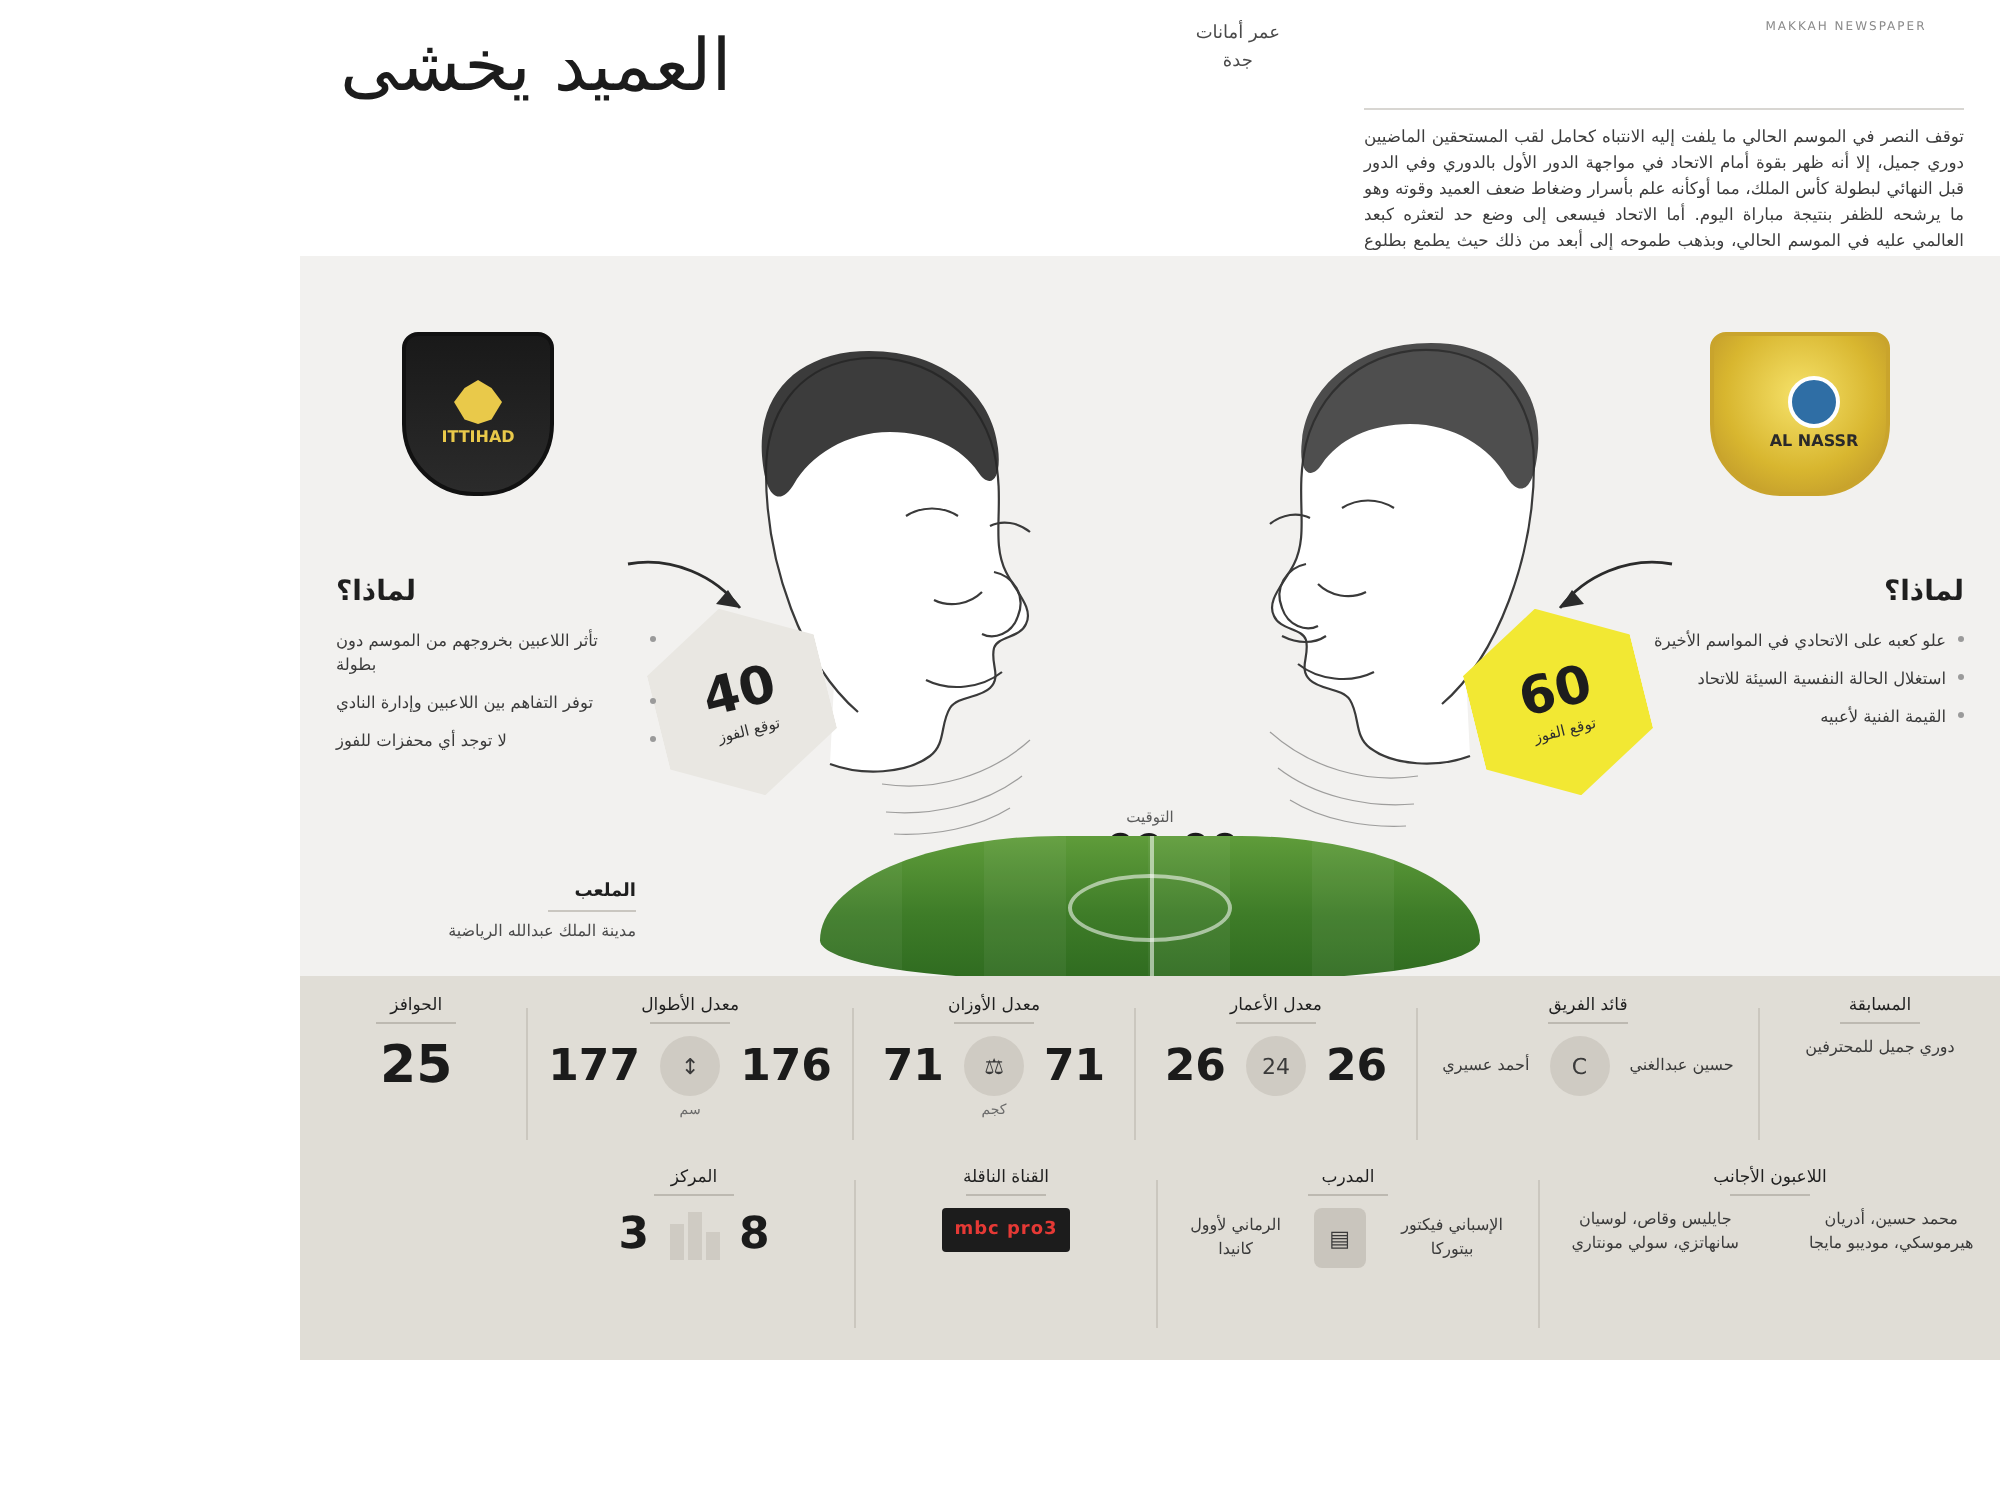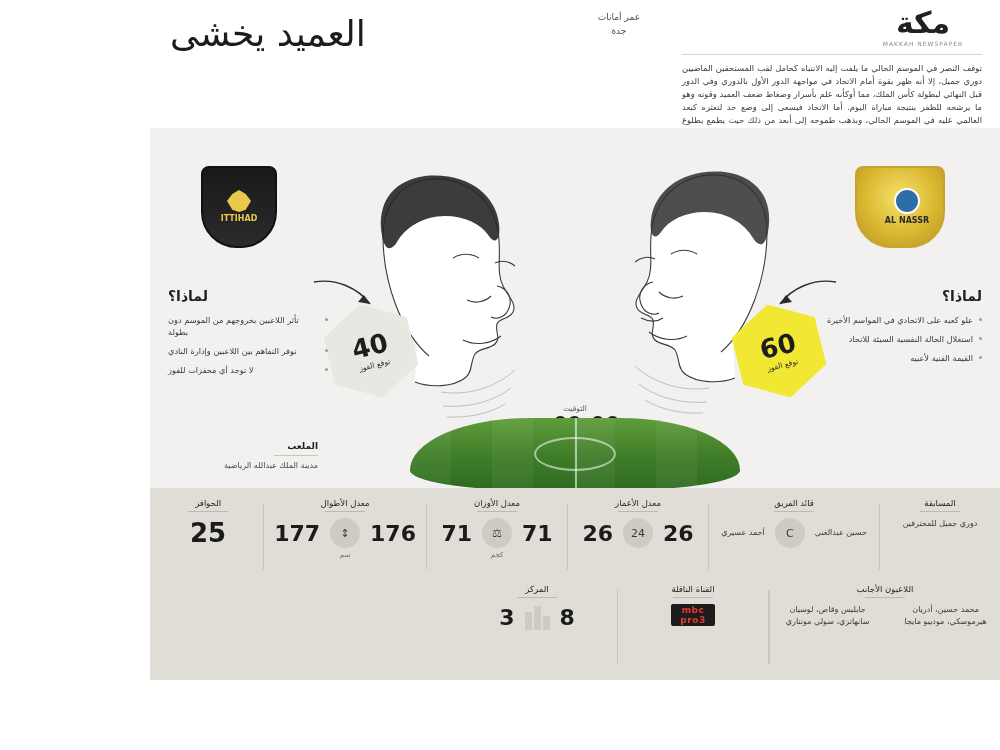--- a/index.html
+++ b/index.html
@@ -84,35 +84,34 @@
   .cell{position:relative;flex:0 0 auto;height:100%;padding:0 10px;box-sizing:border-box;text-align:center;direction:rtl;}
   .cell .t{font-size:8.5px;font-weight:normal;color:#1f1f1f;margin-bottom:3px;}
   .cell .rule{width:40px;height:1px;background:#bdb9b1;margin:0 auto 6px;}
   .pair{display:flex;align-items:center;justify-content:center;gap:10px;}
   .num{font-size:22px;font-weight:bold;color:#1b1b1b;}
   .num.single{font-size:26px;}
   .icn{width:30px;height:30px;border-radius:50%;background:#cfcbc3;display:flex;align-items:center;justify-content:center;font-size:11px;color:#3a3a3a;}
   .icn.box{border-radius:4px;background:#c9c5bd;}
   .list{font-size:8px;line-height:12px;color:#3a3a3a;}
   .sep{flex:0 0 1px;width:1px;background:#cbc7bf;margin:6px 0;}
-  .mbc{width:44px;height:22px;background:#1c1c1c;border-radius:2px;display:flex;align-items:center;justify-content:center;}
+  .mbc{width:64px;height:22px;background:#1c1c1c;border-radius:2px;display:flex;align-items:center;justify-content:center;}
   .mbc span{color:#e53935;font-size:9px;font-weight:bold;letter-spacing:.5px;}
   .subw{font-size:7px;color:#6a6a6a;margin-top:3px;}
   .bars{display:flex;align-items:flex-end;gap:2px;height:26px;}
   .bars i{display:block;width:7px;background:#cfcbc3;}
 </style>
 </head>
 <body>
 
 <div class="page">
   <div class="sheet">
 
     <div class="header">
       <div class="logo">
-        <div class="logo-mark">مكة</div>
         <div class="logo-sub">MAKKAH  NEWSPAPER</div>
       </div>
       <div class="hr-line"></div>
       <div class="byline">
         <div>عمر أمانات</div>
         <div>جدة</div>
       </div>
       <div class="lede">توقف النصر في الموسم الحالي ما يلفت إليه الانتباه كحامل لقب المستحقين الماضيين دوري جميل، إلا أنه ظهر بقوة أمام الاتحاد في مواجهة الدور الأول بالدوري وفي الدور قبل النهائي لبطولة كأس الملك، مما أوكأنه علم بأسرار وضغاط ضعف العميد وقوته وهو ما يرشحه للظفر بنتيجة مباراة اليوم. أما الاتحاد فيسعى إلى وضع حد لتعثره كبعد العالمي عليه في الموسم الحالي، وبذهب طموحه إلى أبعد من ذلك حيث يطمع بطلوع المركز الثاني.</div>
       <div class="headline">
         <div>العميد يخشى</div>
@@ -303,20 +302,29 @@
       <div class="statrow row2">
         <div class="cell" style="flex:0 0 230px">
           <div class="t">اللاعبون الأجانب</div>
           <div class="rule"></div>
           <div class="pair" style="gap:26px">
             <div class="list">محمد حسين، أدريان هيرموسكي، موديبو مايجا</div>
             <div class="list">جايليس وقاص، لوسيان سانهاتزي، سولي مونتاري</div>
           </div>
         </div>
         <div class="sep"></div>
+        <div class="cell" style="flex:0 0 190px">
+          <div class="t">المدرب</div>
+          <div class="rule"></div>
+          <div class="pair">
+            <div class="list">الإسباني فيكتور بيتوركا</div>
+            <div class="icn box">▤</div>
+            <div class="list">الرماني لأوول كانيدا</div>
+          </div>
+        </div>
         <div class="sep"></div>
         <div class="cell" style="flex:0 0 150px">
           <div class="t">القناة الناقلة</div>
           <div class="rule"></div>
           <div class="pair">
             <div class="mbc">
                 <span>mbc pro3</span>
               </div>
           </div>
         </div>

